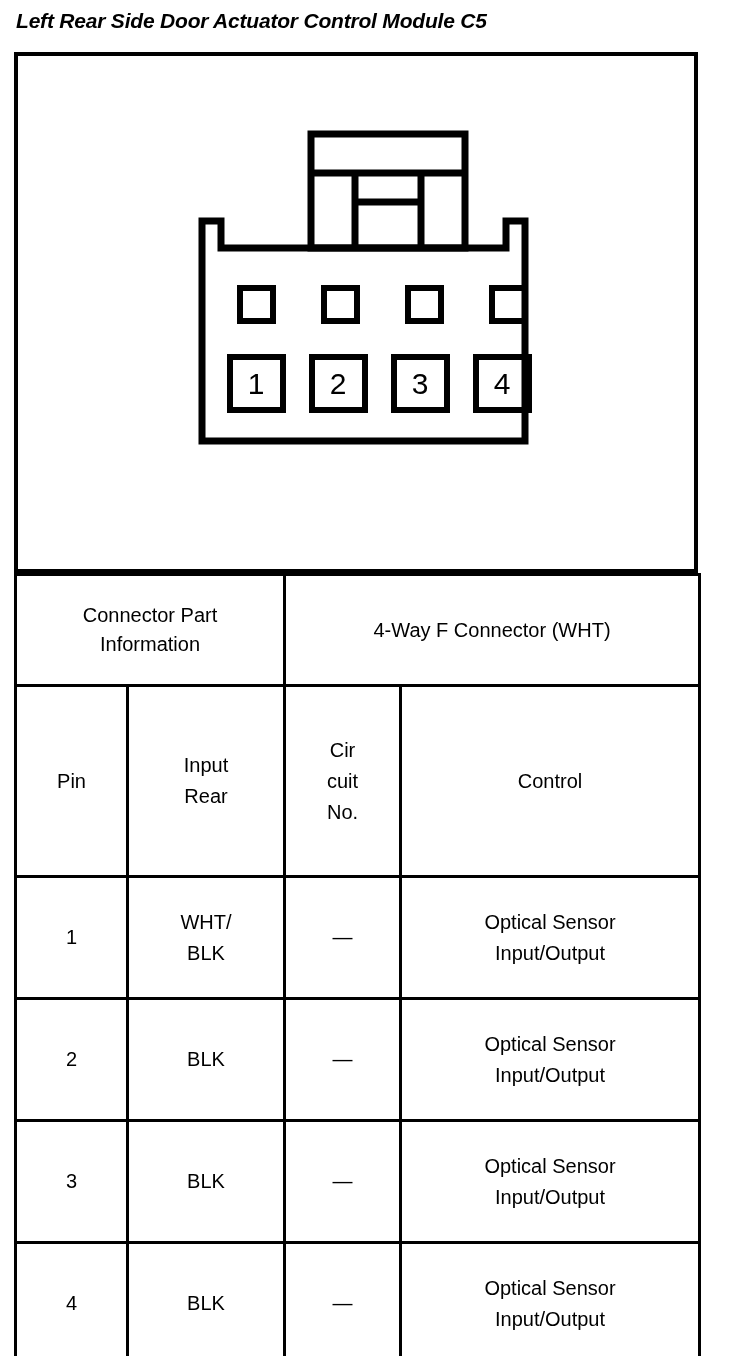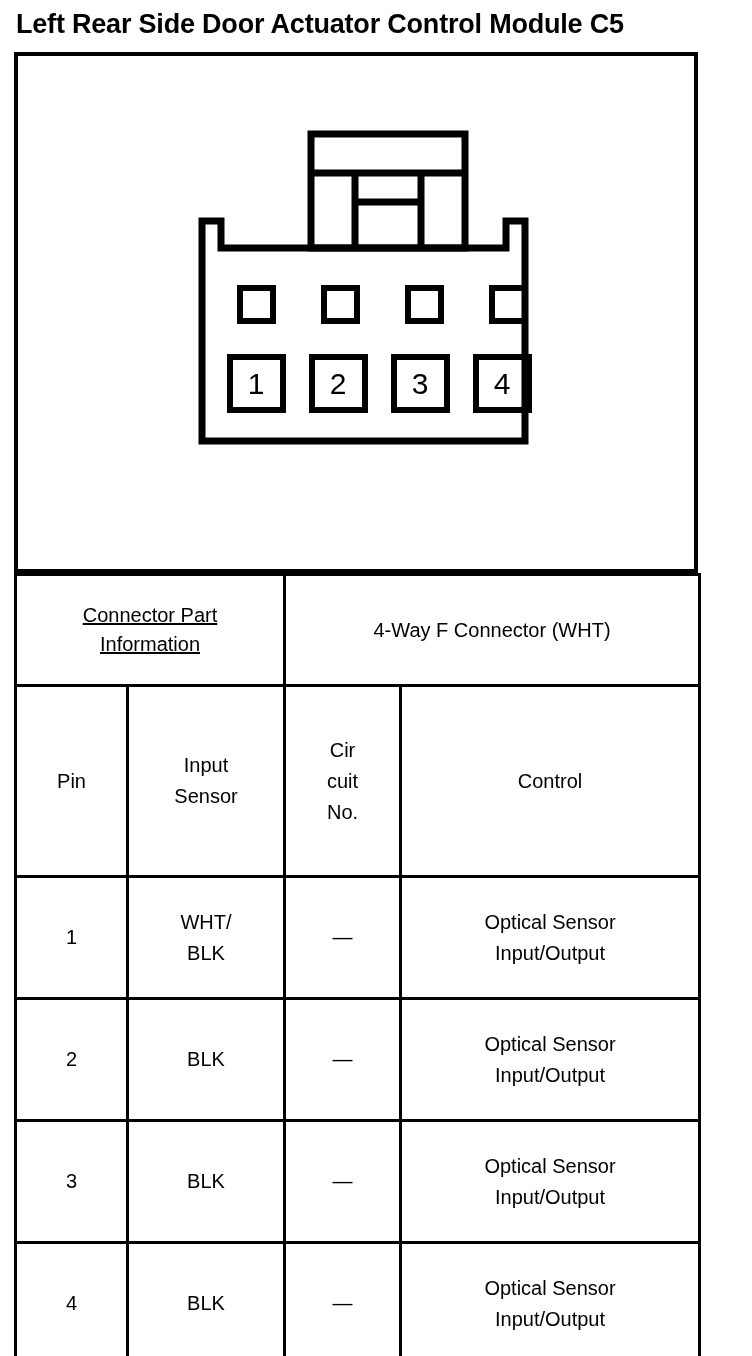--- a/index.html
+++ b/index.html
@@ -15,24 +15,25 @@
     color: #000000;
     overflow: hidden;
     position: relative;
   }
 
   
   .title {
     position: absolute;
     left: 16px;
     top: 9px;
-    font-size: 27px;
+    font-size: 21px;
     font-weight: bold;
     letter-spacing: -0.2px;
     white-space: nowrap;
+    font-style: italic;
   }
 
   
   .diagram-box {
     position: absolute;
     left: 14px;
     top: 52px;
     width: 684px;
     height: 521px;
     border: 4px solid #000;
@@ -63,21 +64,20 @@
     vertical-align: middle;
     text-align: center;
     font-weight: normal;
   }
 
   .cpi-label {
     height: 108px;
     font-size: 20px;
     font-weight: bold;
     line-height: 1.45;
-    text-decoration: underline;
   }
   .cpi-value {
     height: 108px;
     font-size: 20px;
     font-weight: bold;
   }
 
   .hdr {
     height: 188px;
     font-size: 20px;
@@ -177,21 +177,21 @@
         <span class="ln">Connector Part</span>
         <span class="ln">Information</span>
       </td>
       <td class="cpi-value" colspan="2">4-Way F Connector (WHT)</td>
     </tr>
 
     <tr>
       <th class="hdr">Pin</th>
       <th class="hdr">
         <span class="ln">Input</span>
-        <span class="ln">Sensor</span>
+        <span class="ln">Rear</span>
       </th>
       <th class="hdr">
         <span class="ln">Cir</span>
         <span class="ln">cuit</span>
         <span class="ln">No.</span>
       </th>
       <th class="hdr">Control</th>
     </tr>
 
     <tr>

